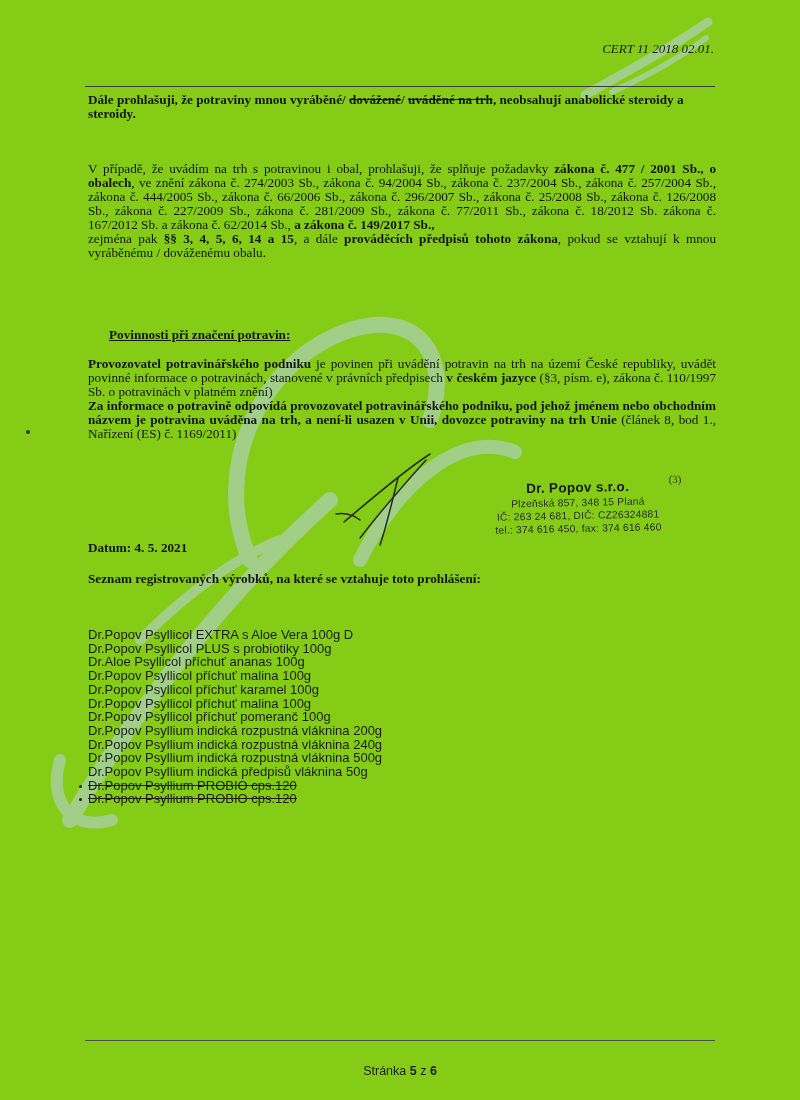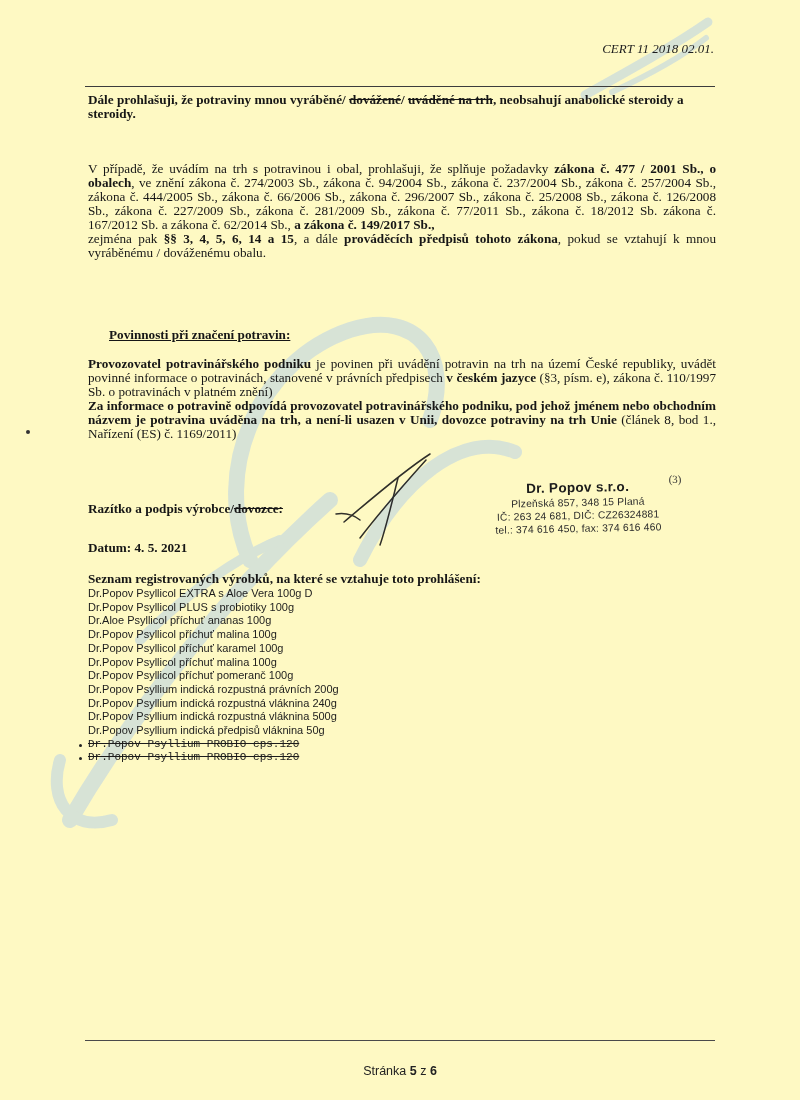--- a/index.html
+++ b/index.html
@@ -1,18 +1,18 @@
 <!DOCTYPE html>
 <html><head>
 <meta charset="utf-8">
 <style>
   * { margin:0; padding:0; box-sizing:border-box; }
   html,body { background:#ffffff; }
   .page {
-    position:relative; width:800px; height:1100px; background:#fef9c3;
+    position:relative; width:800px; height:1100px; background:#84cc16;
     font-family:"Liberation Serif", serif; color:#161616; overflow:hidden;
   }
   .abs { position:absolute; }
   .b { font-weight:700; }
   .s { text-decoration:line-through; }
 
   .doc-code { top:41px; right:86px; font-style:italic; font-size:13px; color:#1d1d1d; }
 
   .rule { height:1px; background:#3c3c3c; left:85px; width:630px; }
   .rule-top { top:86px; }
@@ -21,25 +21,25 @@
   .para { left:88px; width:628px; font-size:13.2px; line-height:14px; }
   .p-declaration { top:93px; }
   .p-packaging { top:162px; text-align:justify; }
   .h-duties { top:327px; left:88px; font-weight:700; text-decoration:underline; font-size:13.2px;margin-left:21px; }
   .p-duties { top:357px; text-align:justify; }
   .p-stamp-label { top:502px; }
   .p-date { top:541px; font-weight:700; }
   .p-products-heading { top:572px; font-weight:700; }
 
   .product-list {
-    top:587px; left:88px; list-style:none;
-    font-family:"Liberation Sans", sans-serif; font-size:11px; line-height:13.7px; color:#1c1c1c;
+    top:628px; left:88px; list-style:none;
+    font-family:"Liberation Sans", sans-serif; font-size:13px; line-height:13.7px; color:#1c1c1c;
   }
   .product-list li { white-space:nowrap; }
-  li.struck { text-decoration:line-through; position:relative;font-family:Liberation Mono, monospace; }
+  li.struck { text-decoration:line-through; position:relative; }
   li.struck::before {
     content:""; position:absolute; left:-9px; top:6px;
     width:3px; height:3px; border-radius:50%; background:#222;
   }
 
   .stamp {
     left:468px; top:478px; width:220px; text-align:center;
     font-family:"Liberation Sans", sans-serif; transform:rotate(-1.2deg); color:#222;
   }
   .stamp-line1 { position:relative; display:block; }
@@ -80,21 +80,20 @@
   <p class="abs para p-declaration"><span class="b">Dále prohlašuji, že potraviny mnou vyráběné/ </span><span class="b s">dovážené</span><span class="b">/ </span><span class="b s">uváděné na trh</span><span class="b">, neobsahují anabolické steroidy a steroidy.</span></p>
 
   <p class="abs para p-packaging"><span>V případě, že uvádím na trh s potravinou i obal, prohlašuji, že splňuje požadavky </span><span class="b">zákona č. 477 / 2001 Sb., o obalech</span><span>, ve znění zákona č. 274/2003 Sb., zákona č. 94/2004 Sb., zákona č. 237/2004 Sb., zákona č. 257/2004 Sb., zákona č. 444/2005 Sb., zákona č. 66/2006 Sb., zákona č. 296/2007 Sb., zákona č. 25/2008 Sb., zákona č. 126/2008 Sb., zákona č. 227/2009 Sb., zákona č. 281/2009 Sb., zákona č. 77/2011 Sb., zákona č. 18/2012 Sb. zákona č. 167/2012 Sb. a zákona č. 62/2014 Sb., </span><span class="b">a zákona č. 149/2017 Sb.,</span><br><span>zejména pak </span><span class="b">§§ 3, 4, 5, 6, 14 a 15</span><span>, a dále </span><span class="b">prováděcích předpisů tohoto zákona</span><span>, pokud se vztahují k mnou vyráběnému / dováženému obalu.</span></p>
 
   <h2 class="abs h-duties">Povinnosti při značení potravin:</h2>
 
   <p class="abs para p-duties"><span class="b">Provozovatel potravinářského podniku</span><span> je povinen při uvádění potravin na trh na území České republiky, uvádět povinné informace o potravinách, stanovené v právních předpisech </span><span class="b">v českém jazyce</span><span> (§3, písm. e), zákona č. 110/1997 Sb. o potravinách v platném znění)</span><br><span class="b">Za informace o potravině odpovídá provozovatel potravinářského podniku, pod jehož jménem nebo obchodním názvem je potravina uváděna na trh, a není-li usazen v Unii, dovozce potraviny na trh Unie</span><span> (článek 8, bod 1., Nařízení (ES) č. 1169/2011)</span></p>
 
   <div class="abs margin-dot"></div>
 
-  <p class="abs para p-stamp-label"><span class="b">Razítko a podpis výrobce/</span><span class="b s">dovozce:</span></p>
 
   <svg class="abs signature-svg" width="110" height="100" viewBox="0 0 110 100" aria-hidden="true">
     <g fill="none" stroke="#1a1a1a" stroke-width="1.5" stroke-linecap="round" opacity="0.9">
       <path d="M14,72 C38,52 72,22 100,4"></path>
       <path d="M30,88 C50,62 78,30 96,10"></path>
       <path d="M68,28 C62,52 56,78 50,95"></path>
       <path d="M6,64 q14,-2 24,6"></path>
     </g>
   </svg>
 
@@ -113,21 +112,21 @@
   <p class="abs para p-products-heading">Seznam registrovaných výrobků, na které se vztahuje toto prohlášení:</p>
 
   <ul class="abs product-list">
     <li>Dr.Popov Psyllicol EXTRA s Aloe Vera 100g D</li>
     <li>Dr.Popov Psyllicol PLUS s probiotiky 100g</li>
     <li>Dr.Aloe Psyllicol příchuť ananas 100g</li>
     <li>Dr.Popov Psyllicol příchuť malina 100g</li>
     <li>Dr.Popov Psyllicol příchuť karamel 100g</li>
     <li>Dr.Popov Psyllicol příchuť malina 100g</li>
     <li>Dr.Popov Psyllicol příchuť pomeranč 100g</li>
-    <li>Dr.Popov Psyllium indická rozpustná právních 200g</li>
+    <li>Dr.Popov Psyllium indická rozpustná vláknina 200g</li>
     <li>Dr.Popov Psyllium indická rozpustná vláknina 240g</li>
     <li>Dr.Popov Psyllium indická rozpustná vláknina 500g</li>
     <li>Dr.Popov Psyllium indická předpisů vláknina 50g</li>
     <li class="struck">Dr.Popov Psyllium PROBIO cps.120</li>
     <li class="struck">Dr.Popov Psyllium PROBIO cps.120</li>
   </ul>
 
   <div class="abs rule rule-bottom"></div>
   <div class="abs footer-text"><span>Stránka </span><span class="b">5</span><span> z </span><span class="b">6</span></div>
 

